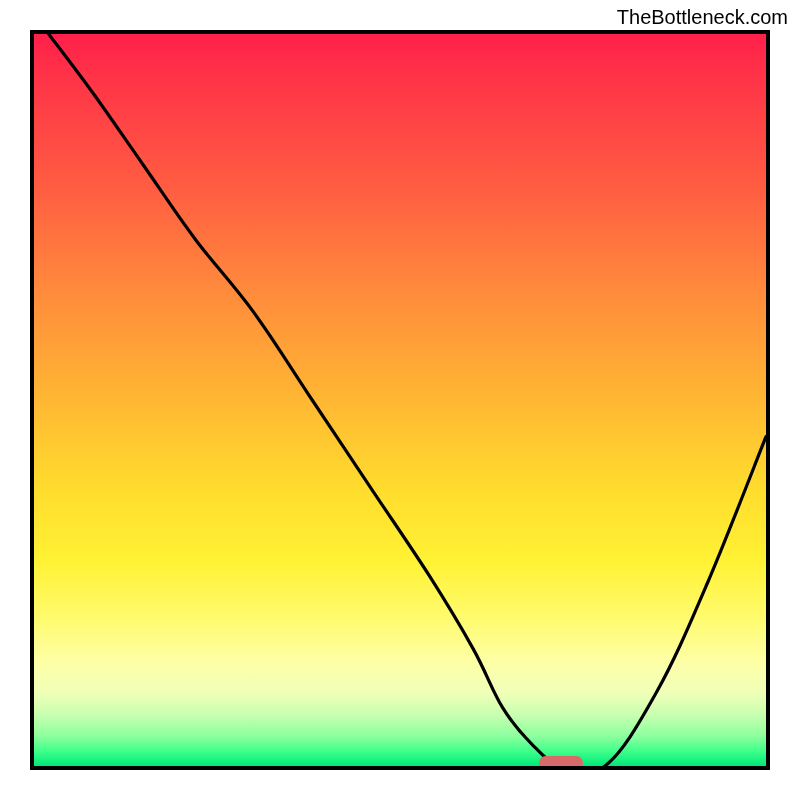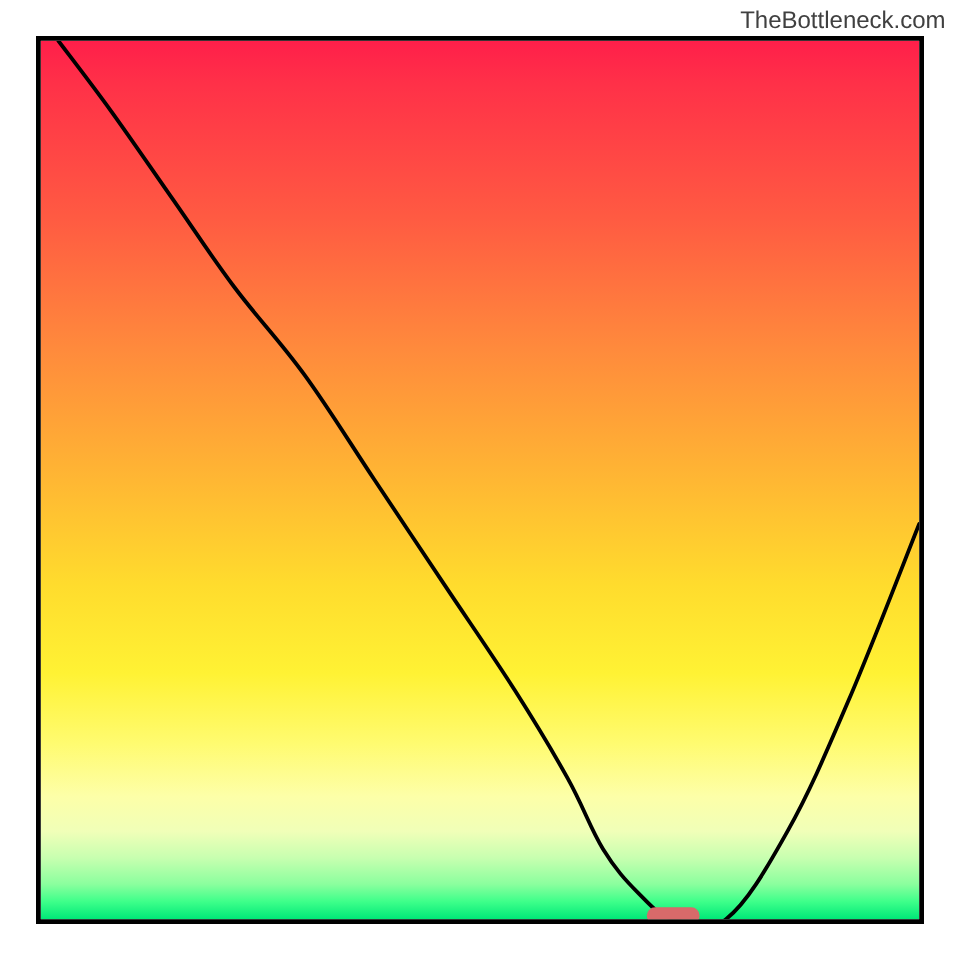--- a/index.html
+++ b/index.html
@@ -8,21 +8,21 @@
     width: 800px;
     height: 800px;
     position: relative;
     font-family: Arial, sans-serif;
     background: white;
   }
   .watermark {
     position: absolute;
     top: 6px;
     right: 12px;
-    color: #404040;
+    color: #000000;
     font-size: 20px;
     font-weight: normal;
     z-index: 10;
   }
   .chart-frame {
     position: absolute;
     top: 30px;
     left: 30px;
     width: 740px;
     height: 740px;

